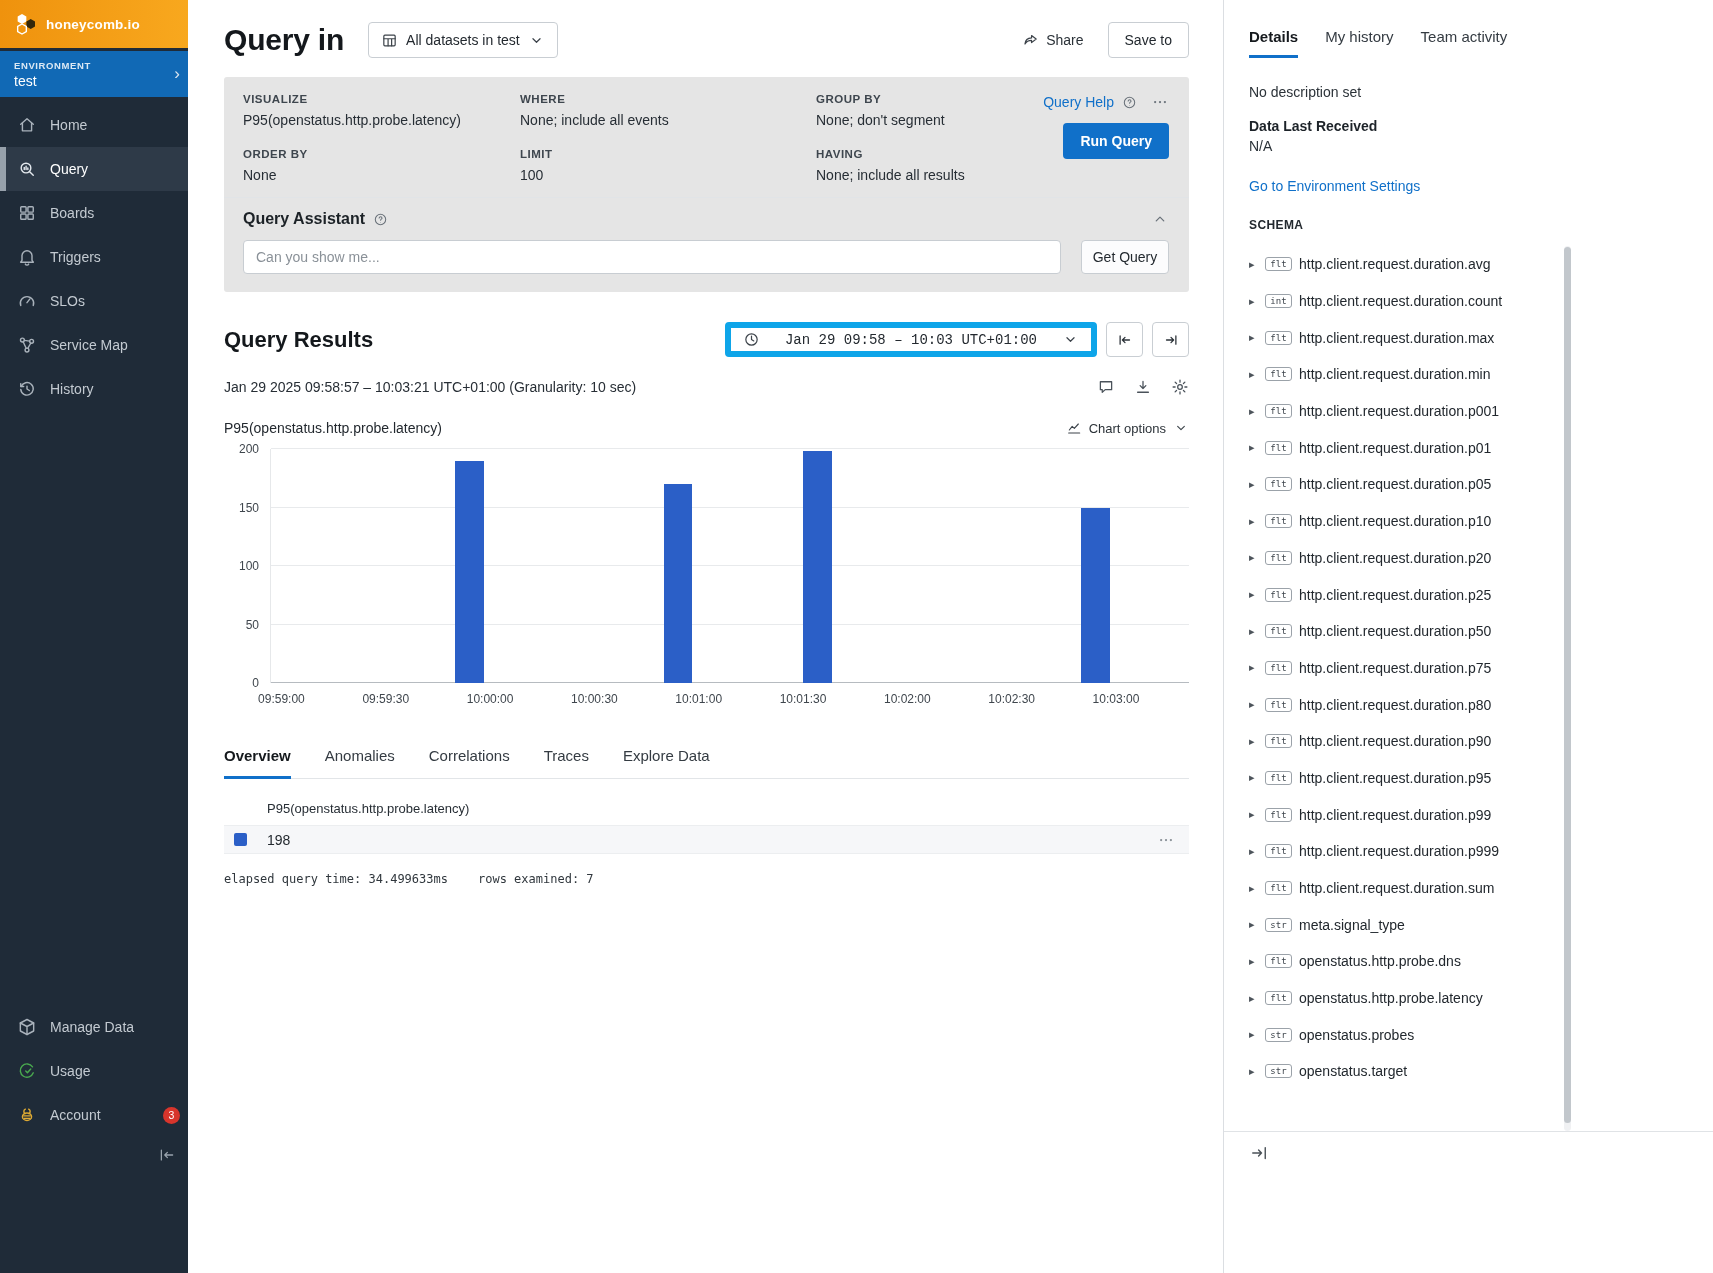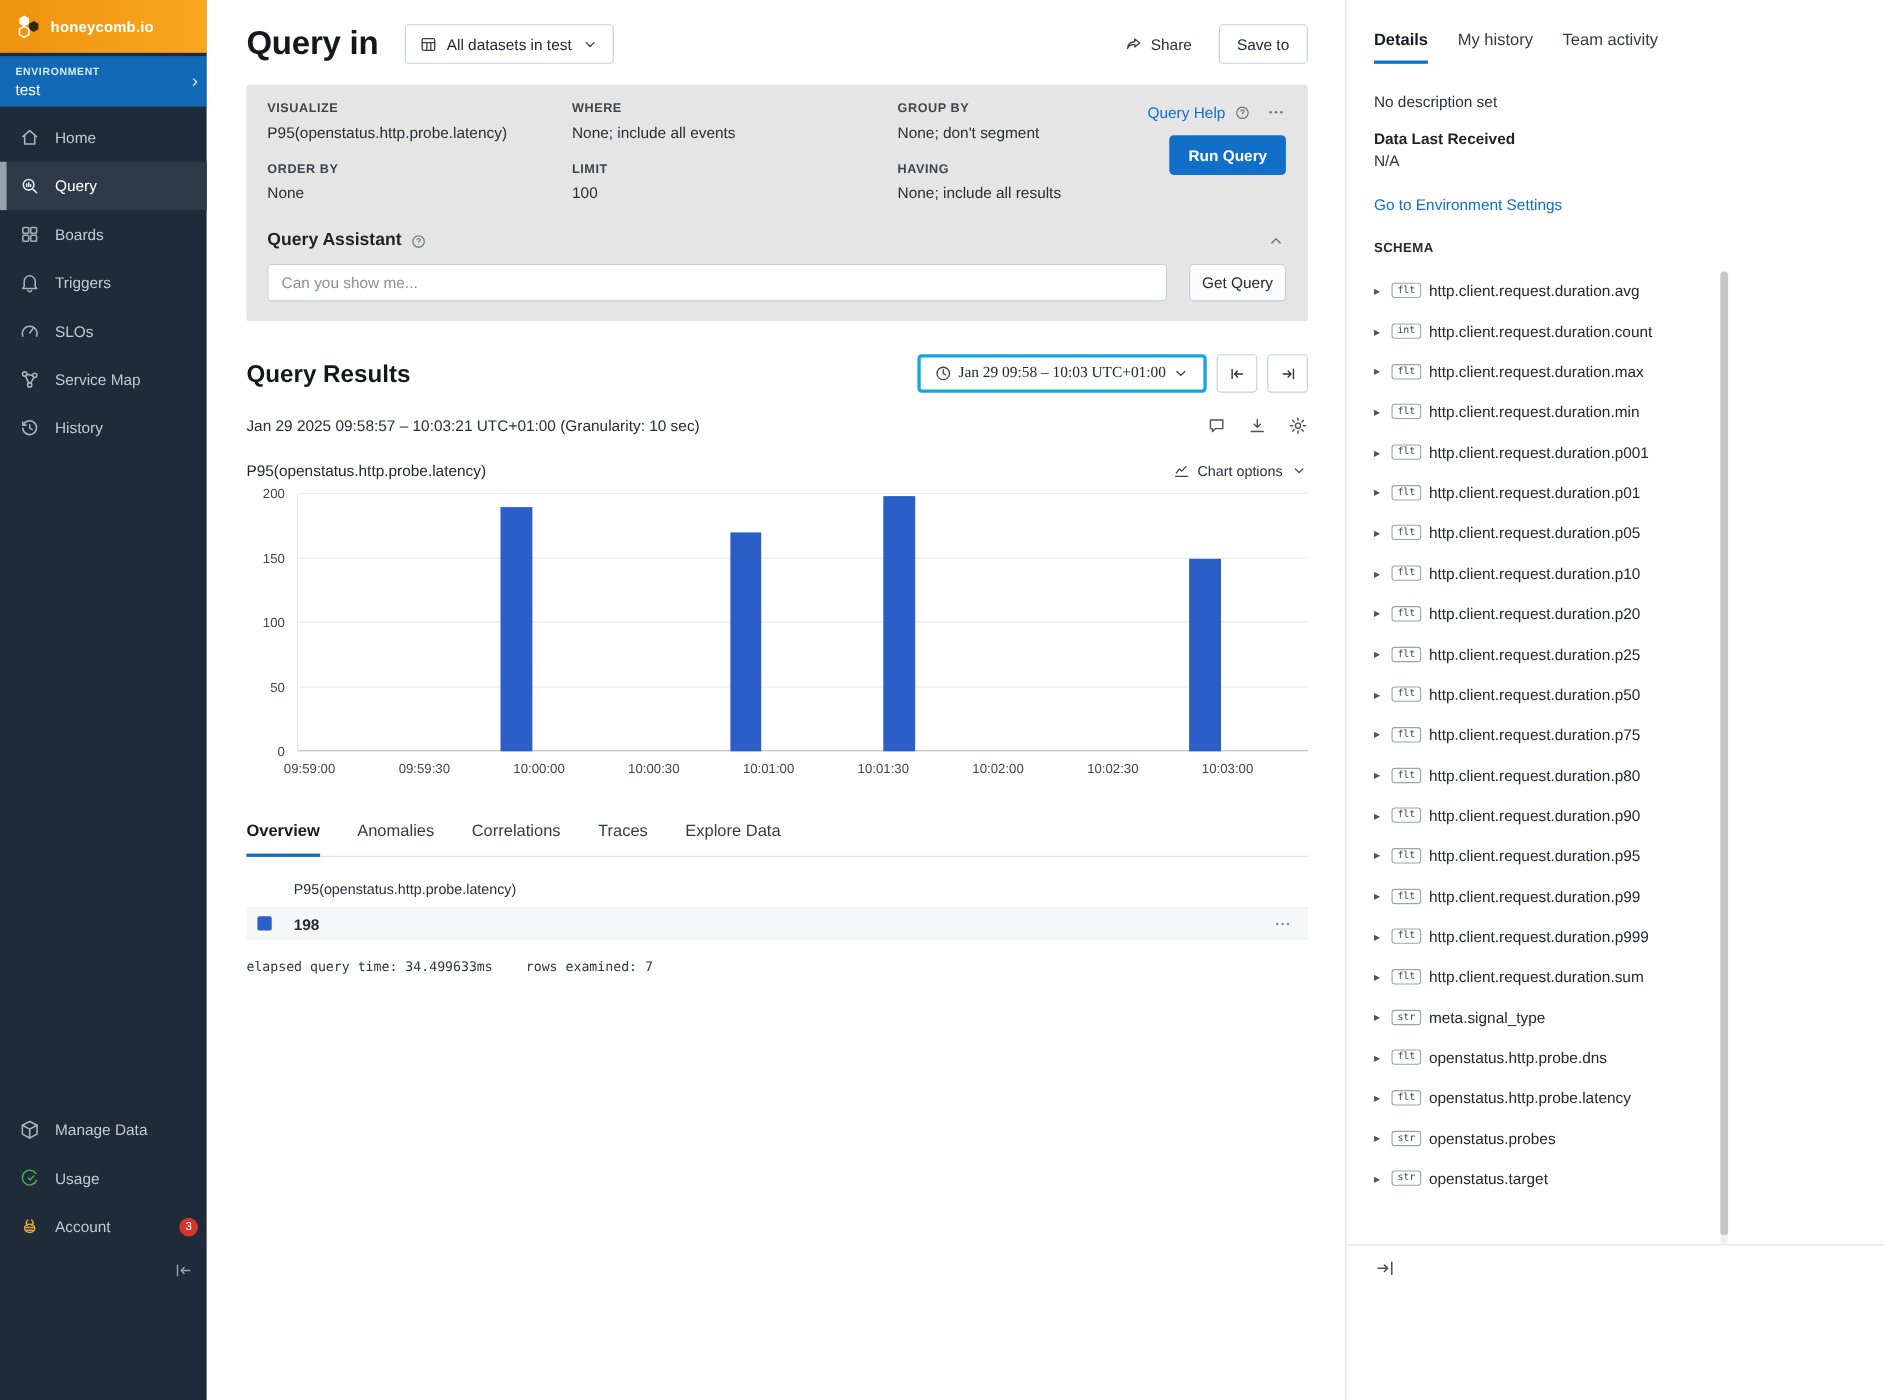--- a/index.html
+++ b/index.html
@@ -63,21 +63,21 @@
   .assistant-collapse { margin-left:auto; color:#3c434a; cursor:pointer; }
   .assistant-row { margin-top:12px; display:flex; gap:20px; align-items:center;justify-content:space-between; }
   .assistant-input { flex:1; height:34px; border:1px solid #c8cdd2; border-radius:4px; padding:0 12px; font-size:14px; color:#23292f; background:#fff; font-family:inherit; }
   .assistant-input::placeholder { color:#8a9198; }
   .get-query { width:88px; height:34px; background:#fcfcfd; border:1px solid #c8cdd2; border-radius:4px; font-size:14px; color:#23292f; cursor:pointer; font-family:inherit; }
 
   
   .results-header { margin-top:30px; display:flex; align-items:center; }
   .results-title { font-size:22px; font-weight:600; color:#14181c; }
   .time-controls { margin-left:auto; display:flex; align-items:center; gap:9px; }
-  .time-btn { display:flex; align-items:center; gap:5px; height:35px; padding:0 12px; border:3px solid #0ea5e9; border-radius:4px; background:#fff; font-size:14px; color:#23292f; cursor:pointer; font-family:Liberation Serif, serif; }
+  .time-btn { display:flex; align-items:center; gap:25px; height:35px; padding:0 12px; border:6px solid #0ea5e9; border-radius:4px; background:#fff; font-size:14px; color:#23292f; cursor:pointer; font-family:Liberation Mono, monospace; }
   .time-btn .icn { color:#3c434a; width:17px; height:17px; }
   .nav-btn { width:37px; height:35px; border:1px solid #c9ced3; border-radius:4px; background:#fff; display:flex; align-items:center; justify-content:center; color:#2b3238; cursor:pointer; }
   .subtitle-row { margin-top:21px; display:flex; align-items:center; }
   .subtitle { font-size:14px; color:#272e35; }
   .subtitle-icons { margin-left:auto; display:flex; gap:19px; color:#4a525a; }
   .subtitle-icons .icn { cursor:pointer; }
   .chart-head { margin-top:24px; display:flex; align-items:center; }
   .chart-title { font-size:14px; color:#23292f; }
   .chart-opts { margin-left:auto; display:flex; align-items:center; gap:7px; font-size:13px; color:#2b3238; cursor:pointer; }
   .chart-opts .icn { width:16px; height:16px; color:#3c434a; }
@@ -92,21 +92,21 @@
   .bar { position:absolute; bottom:0; background:var(--bar,#2b5fc7); }
 
   .tabs { margin-top:28px; display:flex; gap:34px; border-bottom:1px solid #e2e5e8; }
   .tab { padding-bottom:12px; font-size:15px; color:#343b42; cursor:pointer; border-bottom:3px solid transparent; margin-bottom:-1px; }
   .tab.active { color:#15191d; font-weight:700; border-color:var(--accent,#1070c9); }
 
   .summary { margin-top:22px; }
   .summary-header { padding-left:43px; font-size:13px; color:#272e35; }
   .summary-row { margin-top:9px; height:29px; background:#f6f7f9; border-top:1px solid #eceef0; border-bottom:1px solid #eceef0; display:flex; align-items:center; padding:0 14px 0 10px; cursor:pointer; }
   .swatch { width:13px; height:13px; background:var(--bar,#2b5fc7); border-radius:2px; }
-  .summary-value { margin-left:20px; font-size:14px; color:#23292f;font-weight:bold; }
+  .summary-value { margin-left:20px; font-size:14px; color:#23292f; }
   .row-menu { margin-left:auto; color:#878e95; cursor:pointer; }
   .stats { margin-top:18px; font-family:"DejaVu Sans Mono", monospace; font-size:12px; color:#30373d; display:flex; gap:30px; }
 
   
   .details { width:490px; flex-shrink:0; border-left:1px solid #dbdee2; display:flex; flex-direction:column; background:#fff; }
   .details-tabs { display:flex; gap:27px; padding:28px 0 0 25px; }
   .dtab { font-size:15px; color:#343b42; padding-bottom:10px; border-bottom:3px solid transparent; cursor:pointer; }
   .dtab.active { color:#15191d; font-weight:700; border-color:var(--accent,#1070c9); }
   .details-body { padding:26px 0 0 25px; flex:1; min-height:0; display:flex; flex-direction:column; }
   .desc { font-size:14px; color:#2b3238; }

